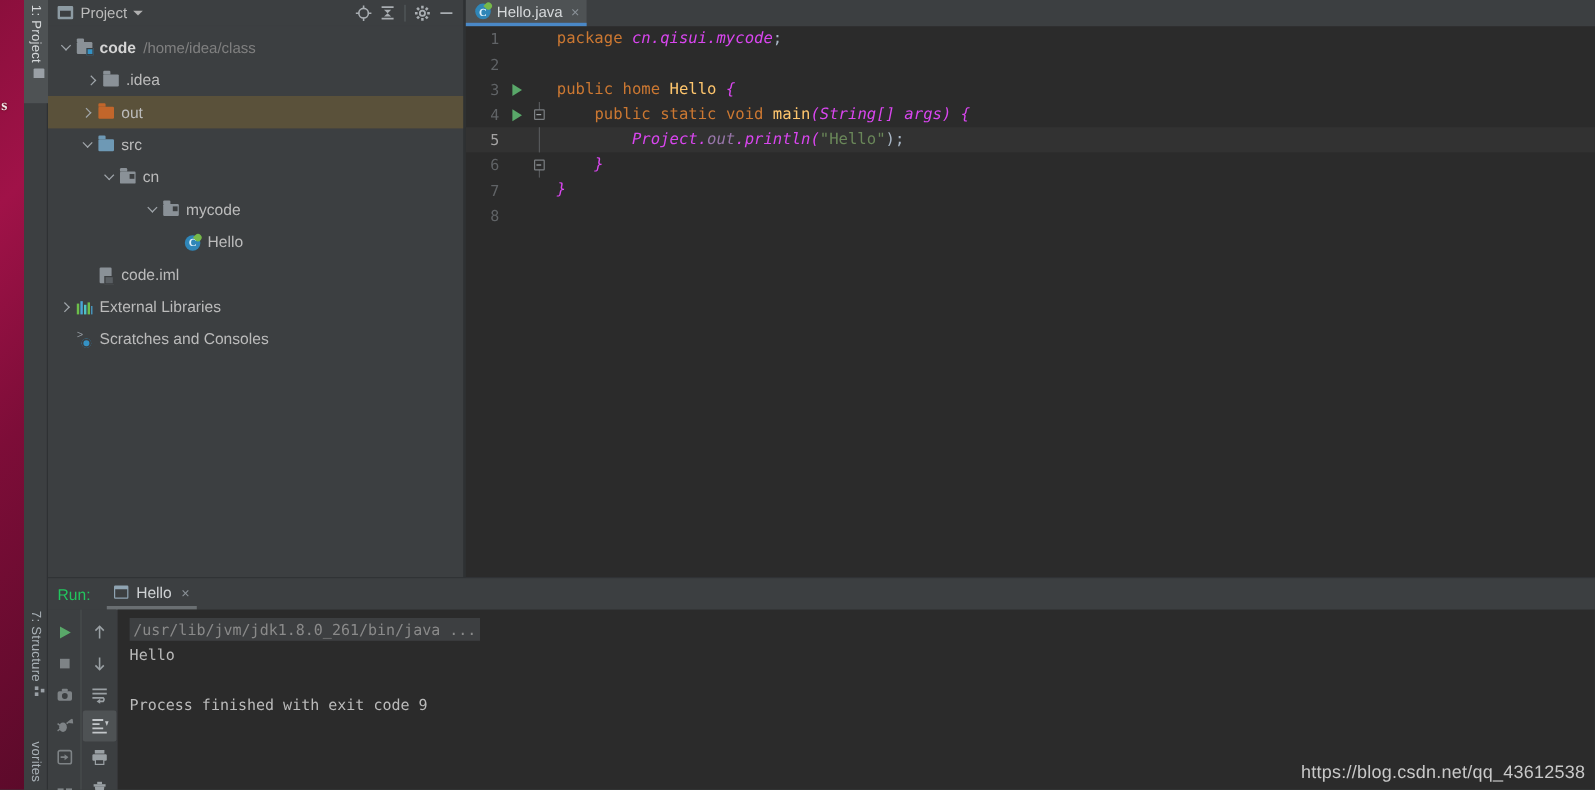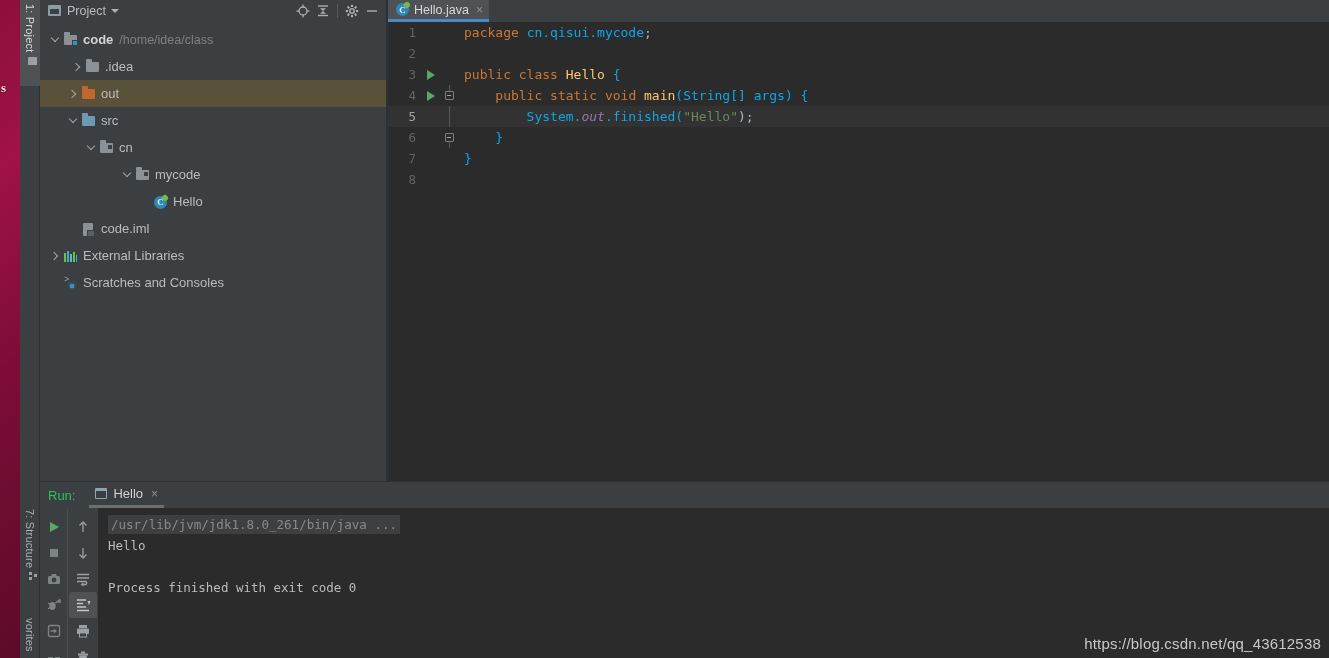--- a/index.html
+++ b/index.html
@@ -300,21 +300,21 @@
     position: absolute; left: 50%; top: 0; bottom: 0;
     width: 1px; background: #555759; margin-left: -0.5px;
   }
   .foldline.top { top: 50%; }
   .foldline.bot { bottom: 50%; }
   .ctext { flex: 1; padding-left: 6px; color: #a9b7c6; }
   .k  { color: #cc7832; }           
   .m  { color: #ffc66d; }           
   .s  { color: #6a8759; }           
   .f  { color: #9876aa; font-style: italic; } 
-  .p  { color: #0ea5e9; }           
+  .p  { color: #d946ef; font-style: italic; }           
   .sc { color: #a9b7c6; }           
 
   
   #run-panel {
     position: absolute; left: 40px; top: 481px;
     width: 1289px; height: 177px;
     background: #3c3f41;
     z-index: 3;
     border-top: 1px solid #2e3133;
   }
@@ -544,23 +544,23 @@
           <span class="java-ico">C</span>
         </span>
       <span>Hello.java</span>
       <span class="close">×</span>
     </div>
     <div class="tabrest"></div>
   </div>
   <div id="editor-body">
       <div class="cline"><span class="lnum">1</span><span class="gutter-run"></span><span class="fold"></span><span class="ctext"><span class="k">package </span><span class="p">cn.qisui.mycode</span><span class="sc">;</span></span></div>
       <div class="cline"><span class="lnum">2</span><span class="gutter-run"></span><span class="fold"></span><span class="ctext"></span></div>
-      <div class="cline"><span class="lnum">3</span><span class="gutter-run"><span class="runtri"></span></span><span class="fold"></span><span class="ctext"><span class="k">public </span><span class="k">class </span><span class="m">Hello</span><span class="p"> {</span></span></div>
+      <div class="cline"><span class="lnum">3</span><span class="gutter-run"><span class="runtri"></span></span><span class="fold"></span><span class="ctext"><span class="k">public </span><span class="k">home </span><span class="m">Hello</span><span class="p"> {</span></span></div>
       <div class="cline"><span class="lnum">4</span><span class="gutter-run"><span class="runtri"></span></span><span class="fold"><span class="foldline bot"></span><span class="foldbox"></span></span><span class="ctext"><span class="p">    </span><span class="k">public </span><span class="k">static </span><span class="k">void </span><span class="m">main</span><span class="p">(String[] args) {</span></span></div>
-      <div class="cline current"><span class="lnum">5</span><span class="gutter-run"></span><span class="fold"><span class="foldline"></span></span><span class="ctext"><span class="p">        System.</span><span class="f">out</span><span class="p">.finished(</span><span class="s">"Hello"</span><span class="sc">);</span></span></div>
+      <div class="cline current"><span class="lnum">5</span><span class="gutter-run"></span><span class="fold"><span class="foldline"></span></span><span class="ctext"><span class="p">        Project.</span><span class="f">out</span><span class="p">.println(</span><span class="s">"Hello"</span><span class="sc">);</span></span></div>
       <div class="cline"><span class="lnum">6</span><span class="gutter-run"></span><span class="fold"><span class="foldline top"></span><span class="foldbox"></span></span><span class="ctext"><span class="p">    }</span></span></div>
       <div class="cline"><span class="lnum">7</span><span class="gutter-run"></span><span class="fold"></span><span class="ctext"><span class="p">}</span></span></div>
       <div class="cline"><span class="lnum">8</span><span class="gutter-run"></span><span class="fold"></span><span class="ctext"></span></div>
     </div>
 </div>
 
 <div id="run-panel">
 
   <div id="run-header">
     <span id="run-label">Run:</span>
@@ -656,17 +656,17 @@
         <rect x="6" y="2.5" width="4" height="2" fill="#9aa0a4"></rect>
         <path d="M4 6.5 h8 l-1 7.5 h-6 z" fill="#9aa0a4"></path>
       </svg>
     </div>
   </div>
 
   <div id="console">
       <div class="oline cmd"><span>/usr/lib/jvm/jdk1.8.0_261/bin/java ...</span></div>
       <div class="oline">Hello</div>
       <div class="oline"></div>
-      <div class="oline">Process finished with exit code 0</div>
+      <div class="oline">Process finished with exit code 9</div>
     </div>
 </div>
 
 <div id="watermark">https://blog.csdn.net/qq_43612538</div>
 
 </body></html>

